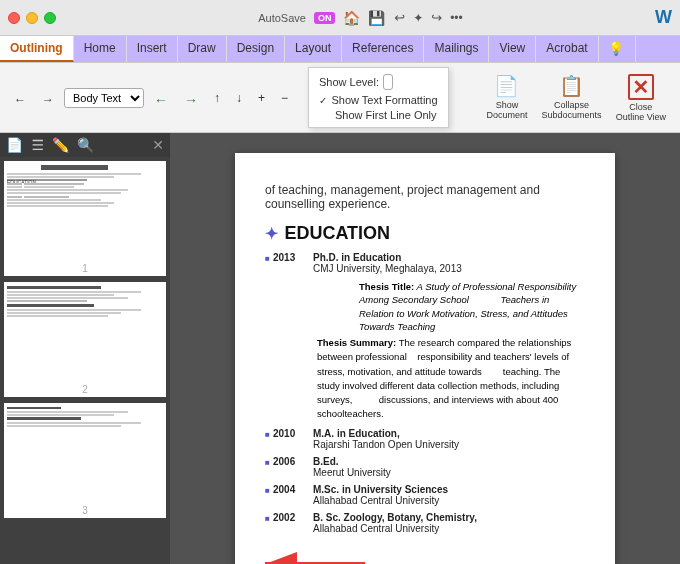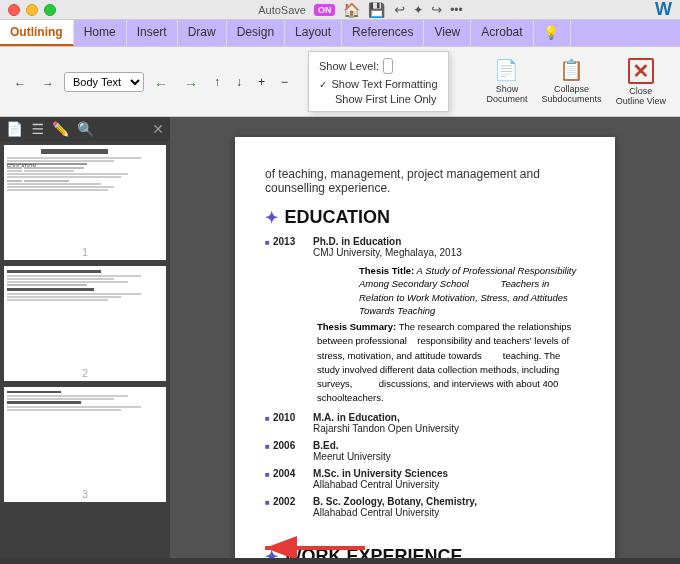--- a/index.html
+++ b/index.html
@@ -1,21 +1,21 @@
 <!DOCTYPE html>
 <html><head>
   <meta charset="utf-8">
   <style>
     * { box-sizing: border-box; margin: 0; padding: 0; }
     body { font-family: -apple-system, BlinkMacSystemFont, 'Helvetica Neue', Arial, sans-serif; background: #3a3a3a; width: 680px; height: 564px; overflow: hidden; }
 
     
     .title-bar {
       background: #e8e8e8;
-      height: 20px;
+      height: 36px;
       display: flex;
       align-items: center;
       padding: 0 8px;
       border-bottom: 1px solid #ccc;
     }
     .traffic-lights { display: flex; gap: 6px; margin-right: 10px; }
     .traffic-light { width: 12px; height: 12px; border-radius: 50%; cursor: pointer; }
     .tl-red { background: #ff5f57; border: 1px solid #e0443e; }
     .tl-yellow { background: #febc2e; border: 1px solid #d4a017; }
     .tl-green { background: #28c840; border: 1px solid #1aab29; }
@@ -184,20 +184,21 @@
 </div>
 
 <div class="ribbon-tabs">
   <div class="ribbon-tab active">Outlining</div>
   <div class="ribbon-tab">Home</div>
   <div class="ribbon-tab">Insert</div>
   <div class="ribbon-tab">Draw</div>
   <div class="ribbon-tab">Design</div>
   <div class="ribbon-tab">Layout</div>
   <div class="ribbon-tab">References</div>
+  <div class="ribbon-tab">Mailings</div>
   <div class="ribbon-tab">View</div>
   <div class="ribbon-tab">Acrobat</div>
   <div class="ribbon-tab" style="font-size:13px;">💡</div>
 </div>
 
 <div class="outlining-bar">
   <button class="out-btn">←</button>
   <button class="out-btn">→</button>
   <select class="body-text-select">
     <option>Body Text</option>

